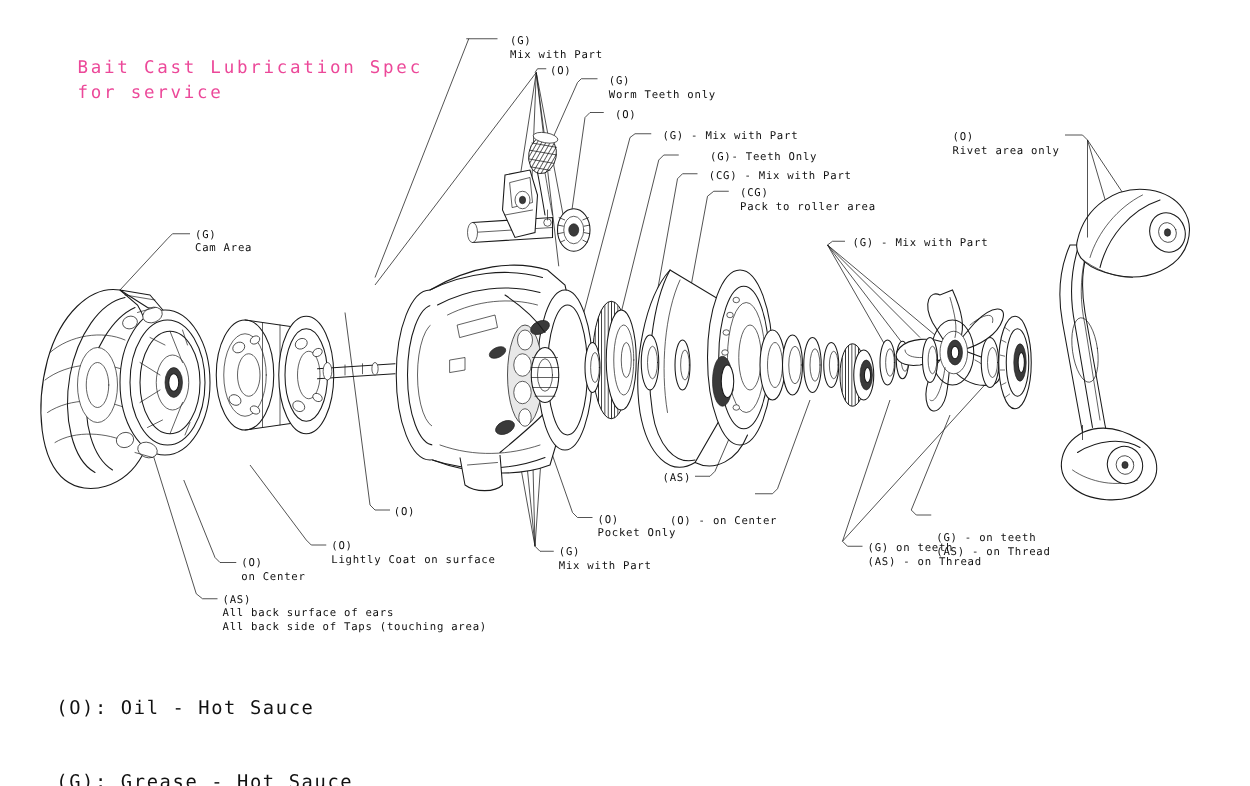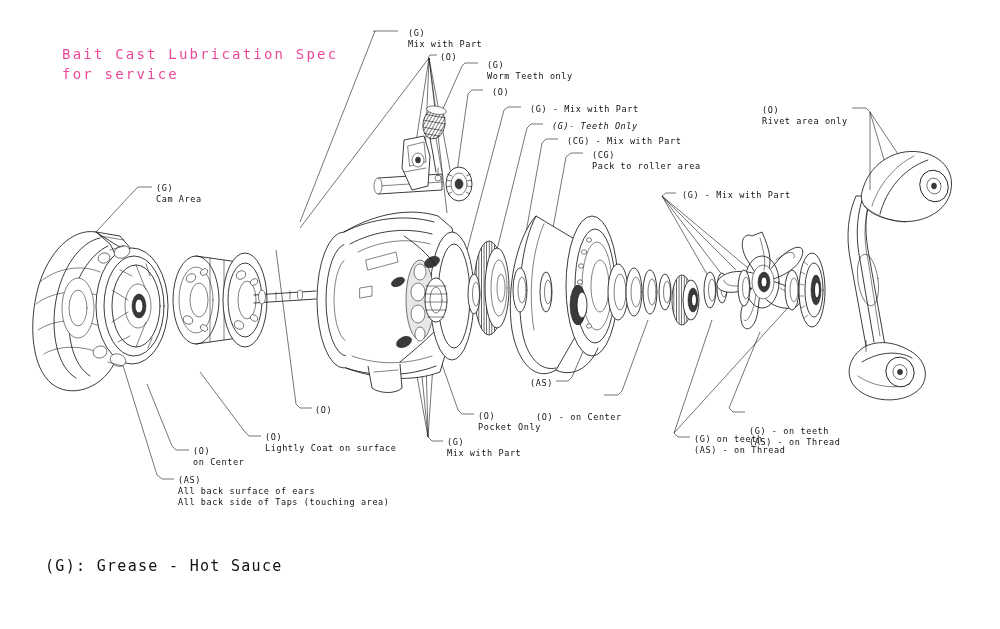--- a/index.html
+++ b/index.html
@@ -400,21 +400,21 @@
 
   </svg>
 
   <div class="lbl" style="left:408px;top:28px;">(G)
 Mix with Part</div>
   <div class="lbl" style="left:440px;top:52px;">(O)</div>
   <div class="lbl" style="left:487px;top:60px;">(G)
 Worm Teeth only</div>
   <div class="lbl" style="left:492px;top:87px;">(O)</div>
   <div class="lbl" style="left:530px;top:104px;">(G) - Mix with Part</div>
-  <div class="lbl" style="left:552px;top:121px;font-style:italic;">(G)- Teeth Only</div>
+  <div class="lbl" style="left:568px;top:121px;">(G)- Teeth Only</div>
   <div class="lbl" style="left:567px;top:136px;text-align:center;">(CG) - Mix with Part</div>
   <div class="lbl" style="left:592px;top:150px;">(CG)
 Pack to roller area</div>
   <div class="lbl" style="left:682px;top:190px;">(G) - Mix with Part</div>
   <div class="lbl" style="left:762px;top:105px;">(O)
 Rivet area only</div>
   <div class="lbl" style="left:156px;top:183px;">(G)
 Cam Area</div>
   <div class="lbl" style="left:315px;top:405px;">(O)</div>
   <div class="lbl" style="left:265px;top:432px;">(O)
@@ -429,19 +429,20 @@
   <div class="lbl" style="left:447px;top:437px;">(G)
 Mix with Part</div>
   <div class="lbl" style="left:530px;top:378px;">(AS)</div>
   <div class="lbl" style="left:536px;top:392px;margin-top:20px;">(O) - on Center</div>
   <div class="lbl" style="left:749px;top:426px;">(G) - on teeth
 (AS) - on Thread</div>
   <div class="lbl" style="left:694px;top:434px;">(G) on teeth
 (AS) - on Thread</div>
 
   <div id="legend">
+    <span class="lg-line">(O): Oil - Hot Sauce</span>
     <span class="lg-line">(G): Grease - Hot Sauce</span>
     
     
     
   </div>
 
 </div>
 
 </body></html>

